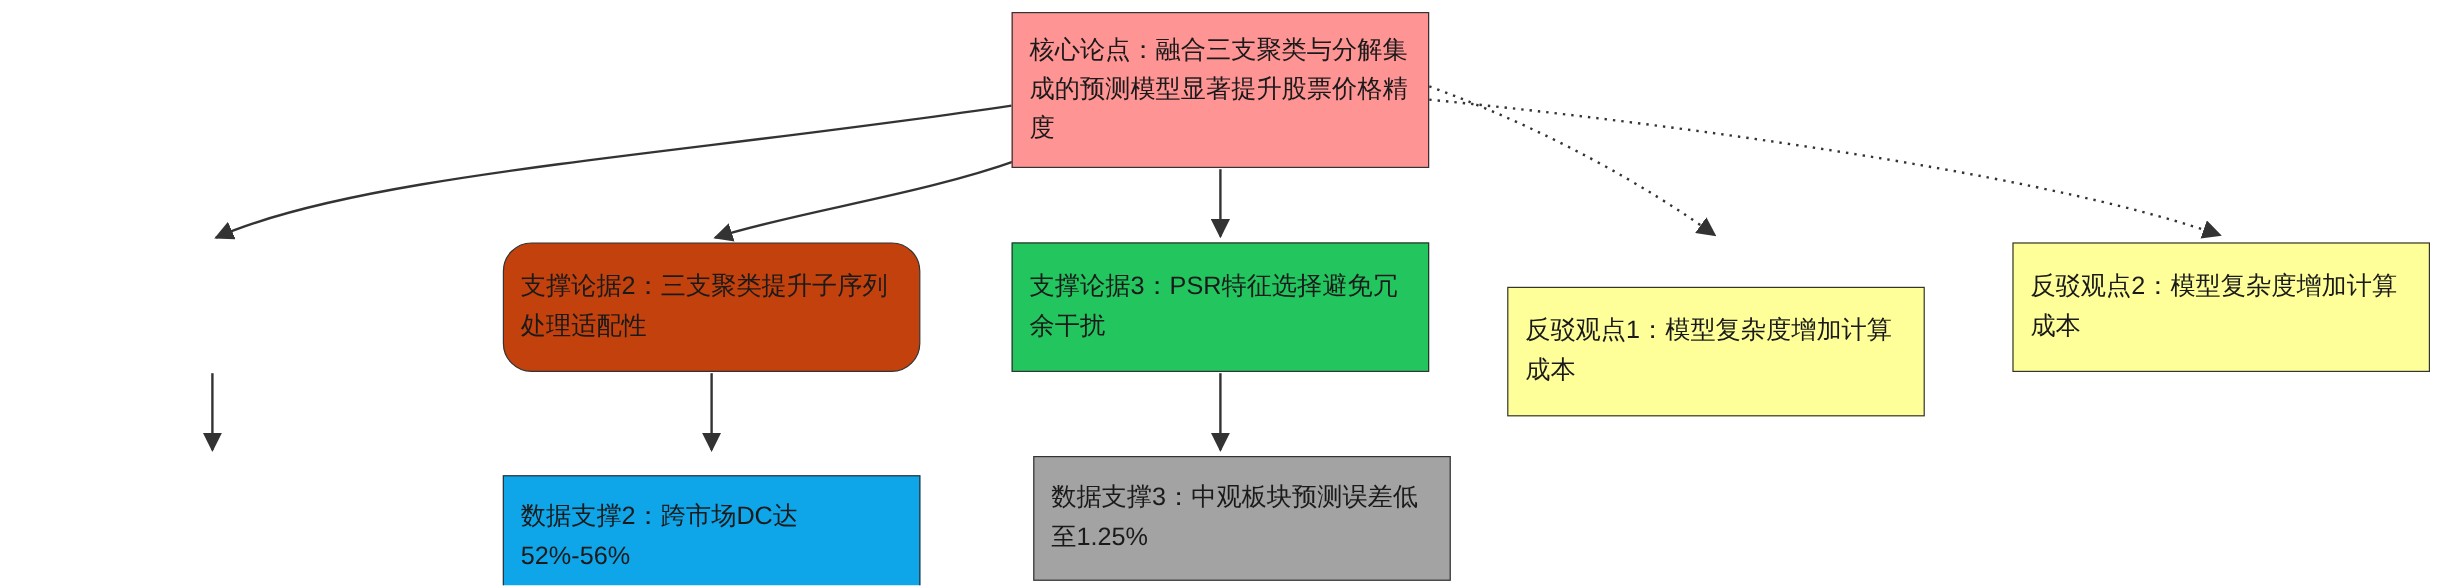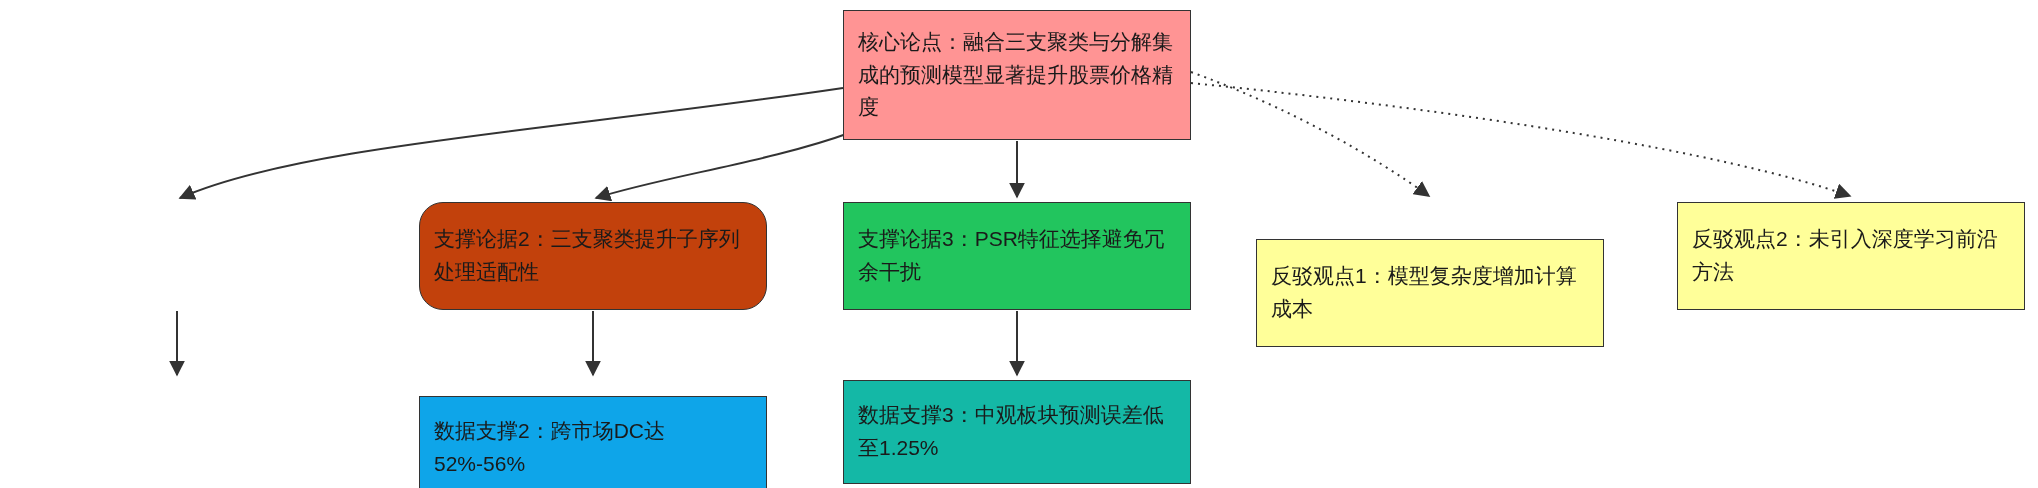--- a/index.html
+++ b/index.html
@@ -89,25 +89,25 @@
 
   <div class="node node-sup3" style="background-color: #22c55e;">
     <span>支撑论据3：PSR特征选择避免冗余干扰</span>
   </div>
 
   <div class="node node-cnt1" style="background-color: rgb(255, 255, 153); margin-top: 37px;">
     <span>反驳观点1：模型复杂度增加计算成本</span>
   </div>
 
   <div class="node node-cnt2" style="background-color: rgb(255, 255, 153);">
-    <span>反驳观点2：未引入深度学习前沿方法</span>
+    <span>反驳观点2：模型复杂度增加计算成本</span>
   </div>
 
 
   <div class="node node-dat2" style="background-color: #0ea5e9; margin-top: 16px;">
     <span>数据支撑2：跨市场DC达52%-56%</span>
   </div>
 
-  <div class="node node-dat3" style="background-color: #14b8a6;">
+  <div class="node node-dat3" style="background-color: #a3a3a3; margin-left: 18px;">
     <span>数据支撑3：中观板块预测误差低至1.25%</span>
   </div>
 
 </div>
 
 </body></html>

